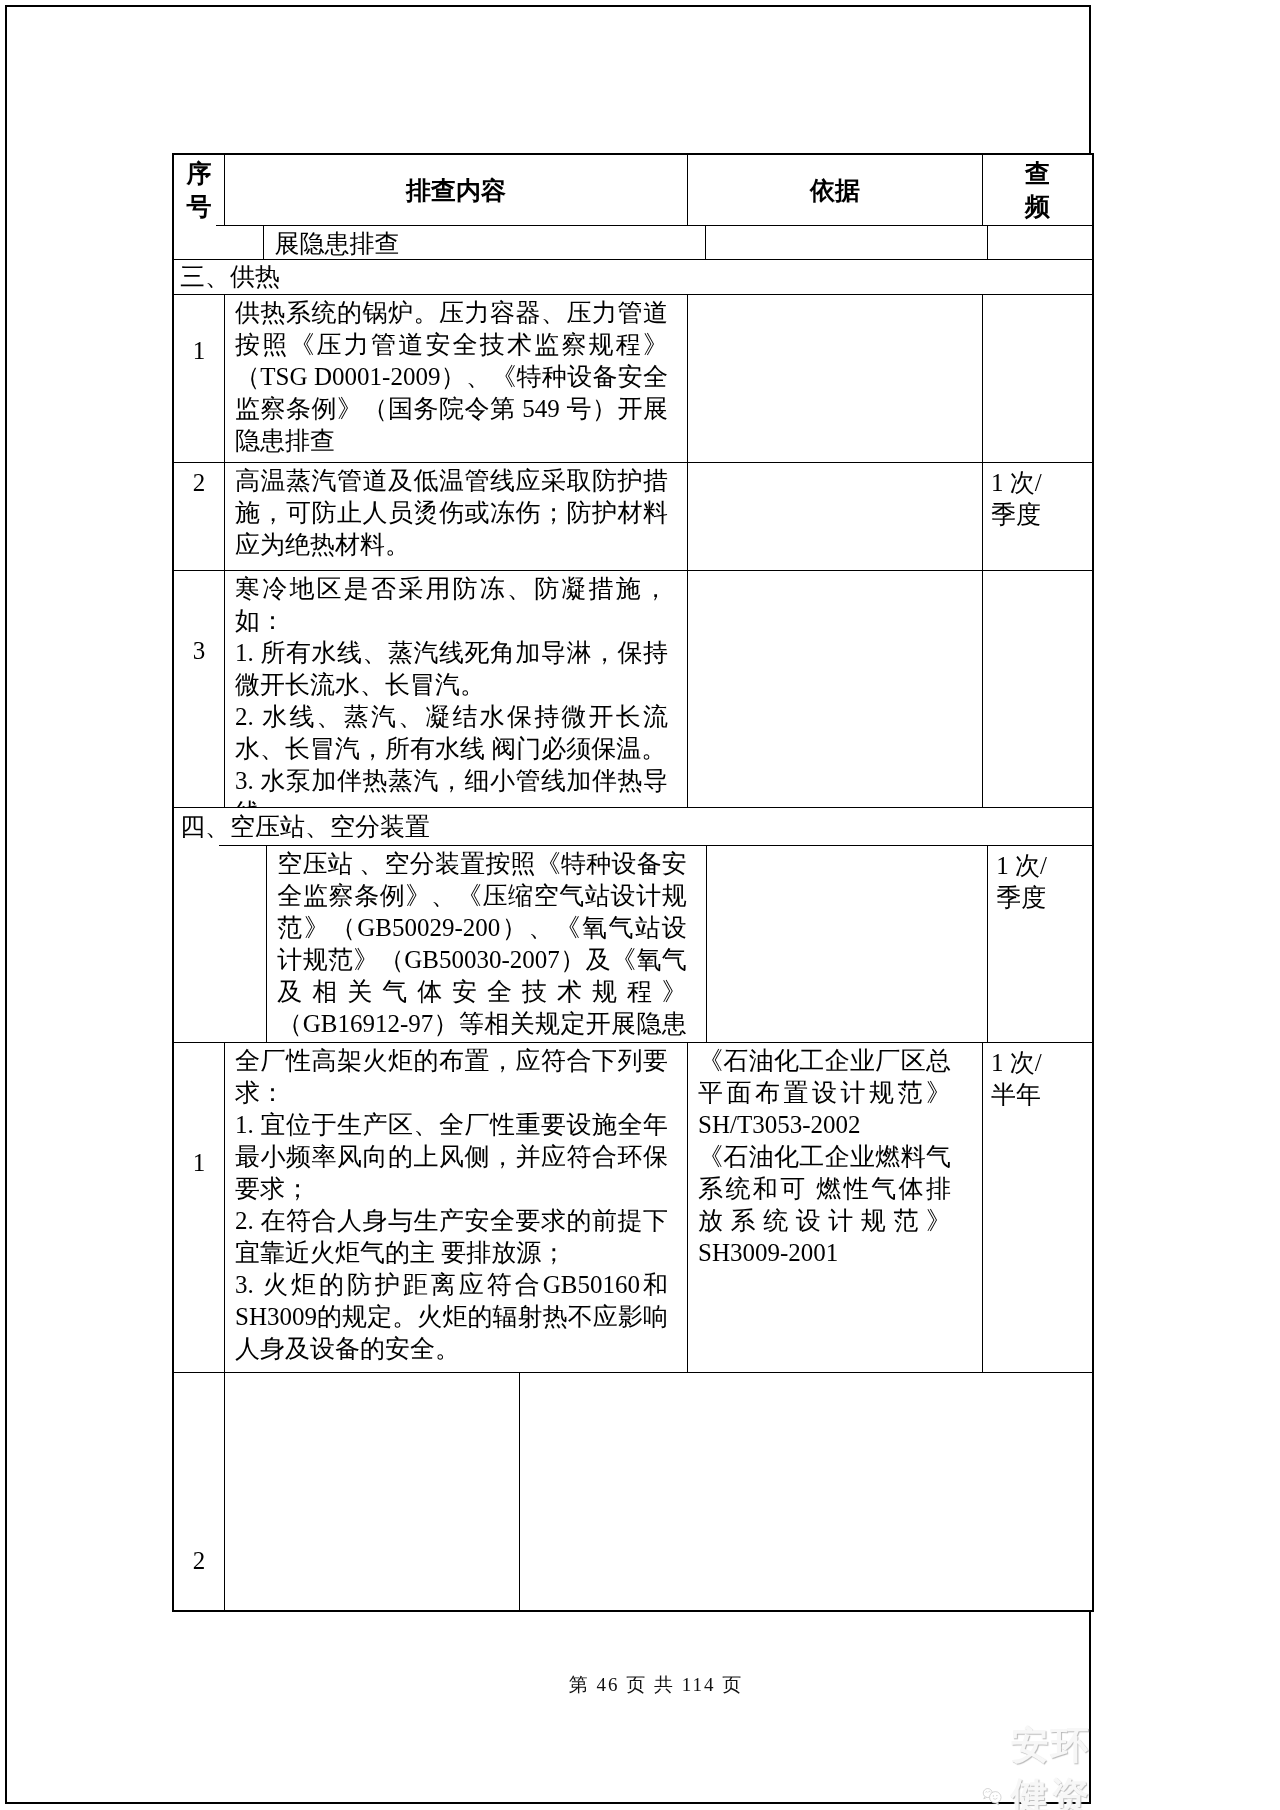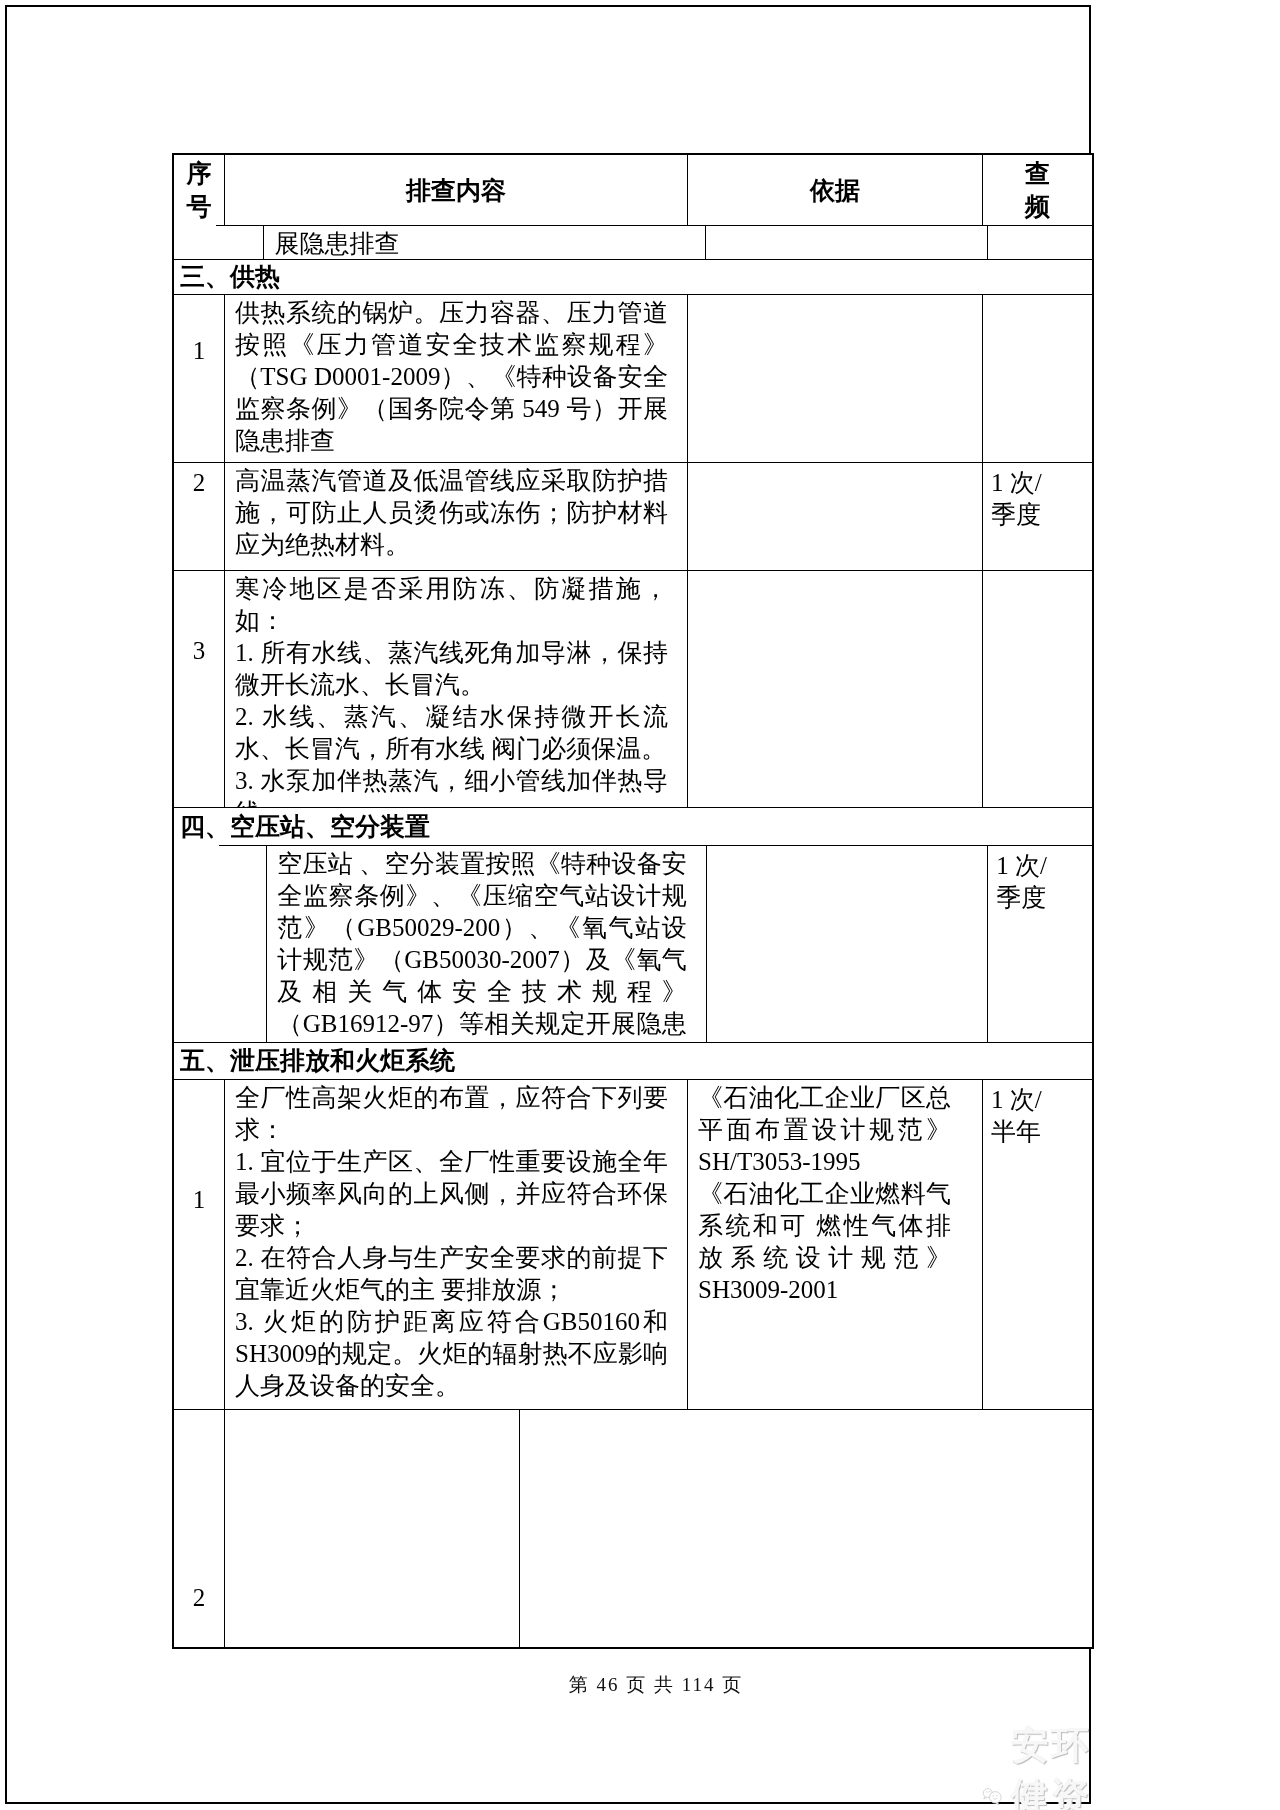--- a/index.html
+++ b/index.html
@@ -46,21 +46,21 @@
   .header-row .td{
     display:flex;align-items:center;justify-content:center;
     text-align:center;font-weight:bold;line-height:33px;
     padding:2px 6px;white-space:normal;
   }
   .header-row .c1{padding:2px 8px;}
   .header-row .c4{padding:2px 32px;}
   .section-cell{
     width:918px;border-left:none;
     display:flex;align-items:center;
-    font-weight:bold;text-align:left;
+    font-weight:normal;text-align:left;
     padding:0 0 0 6px;white-space:normal;
     font-size:25px;line-height:34px;
   }
   .footer{
     position:absolute;left:16px;top:1672px;width:1280px;
     text-align:center;font-size:19px;letter-spacing:2px;color:#111;
   }
   .watermark{
     position:absolute;left:982px;top:1720px;
     display:flex;align-items:center;gap:8px;
@@ -121,30 +121,27 @@
       <div class="tr" style="height: 38px;">
         <div class="td section-cell">四、空压站、空分装置</div>
       </div>
       <div class="tr" style="height: 197px; margin-left: 45px;">
         <div class="td c1" style="padding-top: 2px;"></div>
         <div class="td c2">空压站 、空分装置按照《特种设备安全监察条例》、《压缩空气站设计规范》（GB50029-200）、《氧气站设计规范》（GB50030-2007）及《氧气及相关气体安全技术规程》（GB16912-97）等相关规定开展隐患排查</div>
         <div class="td c3"></div>
         <div class="td c4">1 次/
 季度</div>
       </div>
-      <div class="tr" style="height: 37px;">
-        <div class="td section-cell">五、泄压排放和火炬系统</div>
-      </div>
       <div class="tr" style="height: 330px;">
         <div class="td c1" style="padding-top: 104px;">1</div>
         <div class="td c2">全厂性高架火炬的布置，应符合下列要求：
 1. 宜位于生产区、全厂性重要设施全年最小频率风向的上风侧，并应符合环保要求；
 2. 在符合人身与生产安全要求的前提下宜靠近火炬气的主 要排放源；
 3. 火炬的防护距离应符合GB50160和SH3009的规定。火炬的辐射热不应影响人身及设备的安全。</div>
-        <div class="td c3">《石油化工企业厂区总平面布置设计规范》SH/T3053-1995
+        <div class="td c3">《石油化工企业厂区总平面布置设计规范》SH/T3053-2002
 《石油化工企业燃料气系统和可 燃性气体排放系统设计规范》SH3009-2001</div>
         <div class="td c4">1 次/
 半年</div>
       </div>
       <div class="tr" style="height: 238px;">
         <div class="td c1" style="padding-top: 172px;">2</div>
         <div class="td c3"></div>
         <div class="td c4"></div>
       </div>
     </div>

